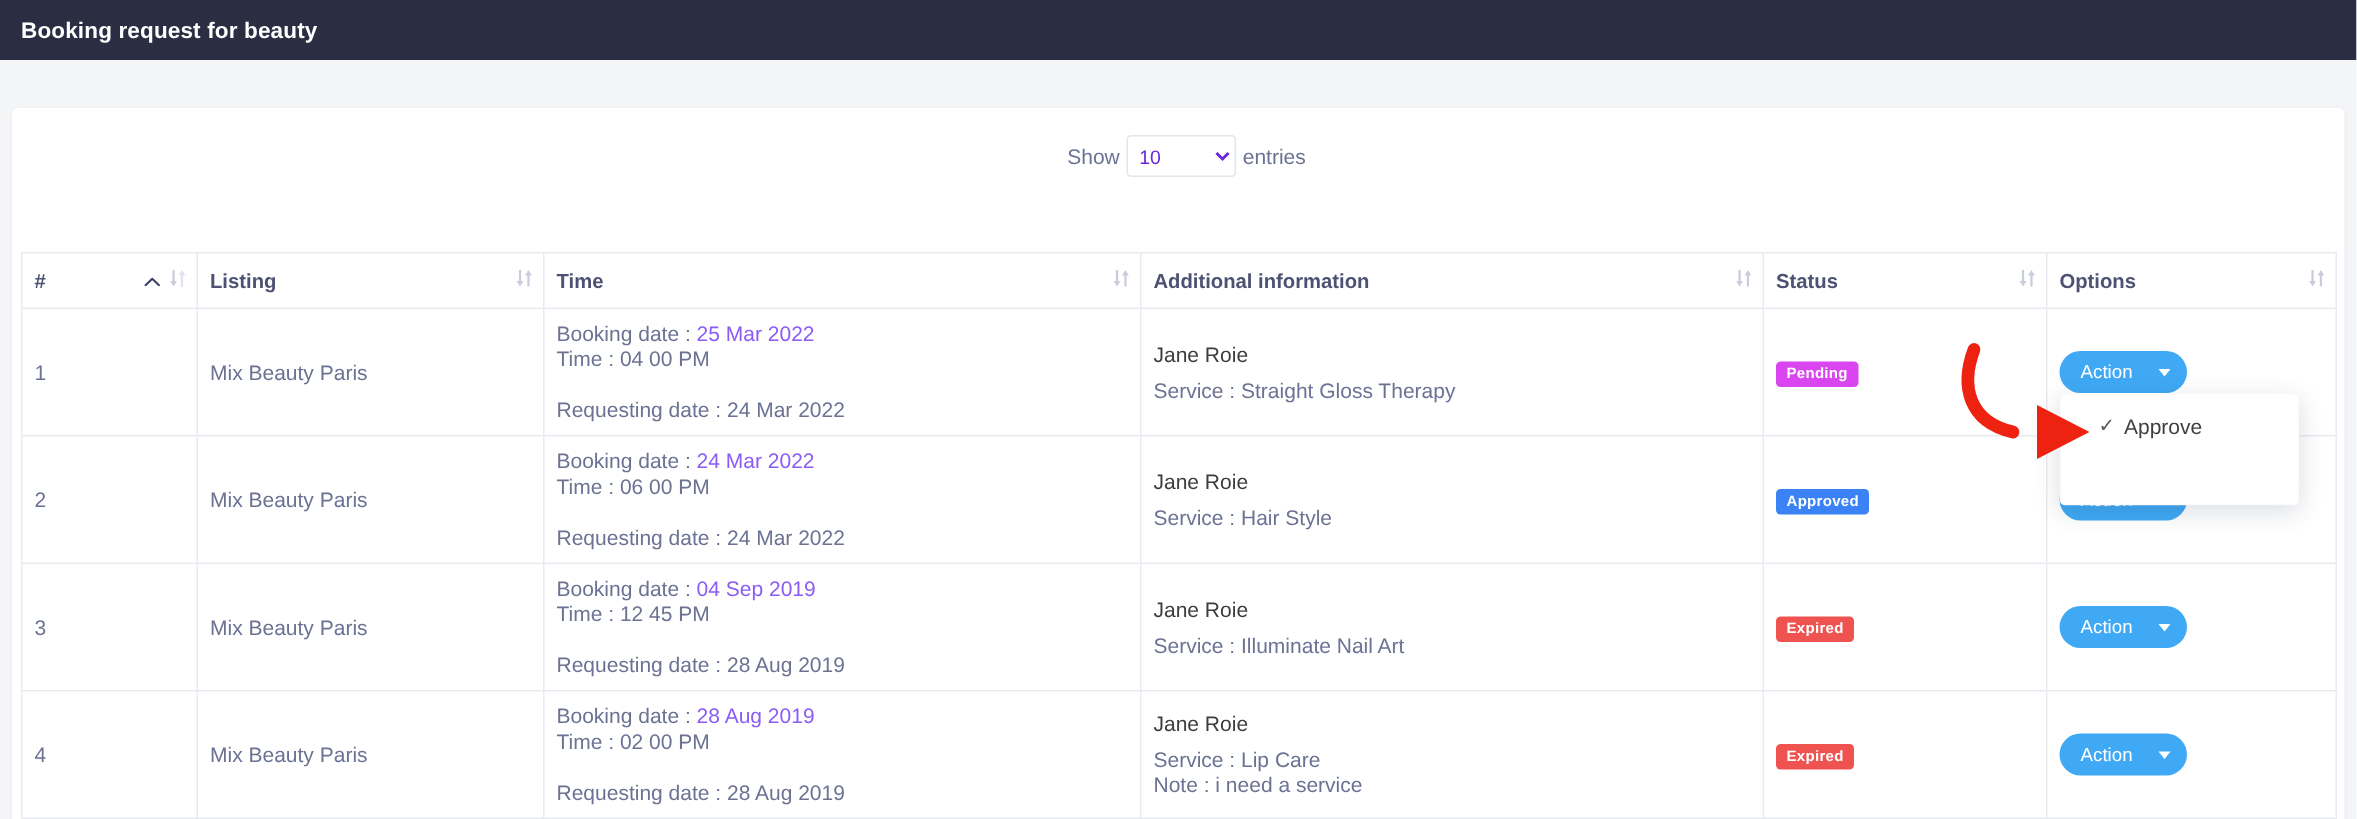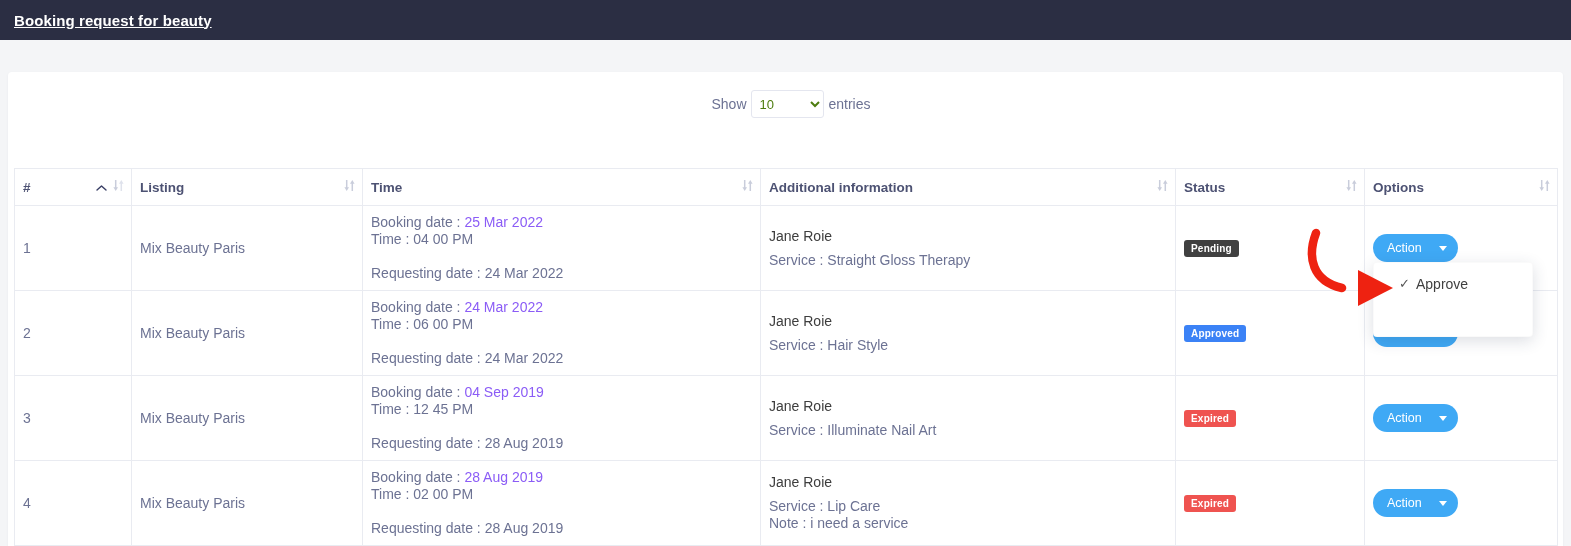--- a/index.html
+++ b/index.html
@@ -12,21 +12,21 @@
     position:relative;
   }
 
   
   .topbar{
     height:40px; width:100%;
     background:#2b2e43;
     display:flex; align-items:center;
     padding-left:14px;
   }
-  .topbar-title{ color:#ffffff; font-size:15px; font-weight:600; letter-spacing:.1px;text-decoration:underline; }
+  .topbar-title{ color:#ffffff; font-size:15px; font-weight:600; letter-spacing:.1px; }
 
   
   .card{
     margin:32px 8px 0 8px;
     background:#ffffff;
     border-radius:4px;
     box-shadow:0 1px 3px rgba(30,40,70,.05);
     min-height:520px;
   }
   .card-body{ padding:0 6px; }
@@ -38,21 +38,21 @@
     display:flex; align-items:center; justify-content:space-between;flex-direction:column;
   }
   .dt-length, .dt-filter{
     display:flex; align-items:center;
     font-size:14px; color:#6c7293;
   }
   .dt-length select{
     margin:0 5px 0 4px;
     width:73px; height:28px;
     border:1px solid #e4e6ef; border-radius:3px;
-    background:#fff; color:#4d7c0f;
+    background:#fff; color:#6d28d9;
     font-family:"Liberation Sans", sans-serif; font-size:13px;
     padding:0 4px;
   }
   .dt-filter input{
     margin-left:6px;
     width:151px; height:30px;
     border:1px solid #e9eaf0; border-radius:3px;
     background:#fff;
     font-family:"Liberation Sans", sans-serif; font-size:13px;
     color:#6c7293; padding:0 8px;
@@ -285,21 +285,21 @@
             <span>Time : 04 00 PM</span><br><br>
             <span>Requesting date : 24 Mar 2022</span>
           </td>
           <td>
             <p class="person">Jane Roie</p>
             <p class="svcblock">
               <span>Service : Straight Gloss Therapy</span>
             </p>
           </td>
           <td>
-            <span class="badge" style="background-color: #404040;">Pending</span>
+            <span class="badge" style="background-color: #d946ef;">Pending</span>
           </td>
           <td>
             <button class="btn-action" style="background: rgb(63, 169, 245);">
               <span>Action</span>
               <span class="caret"></span>
             </button>
           </td>
         </tr>
 
         <tr style="height:85px">

